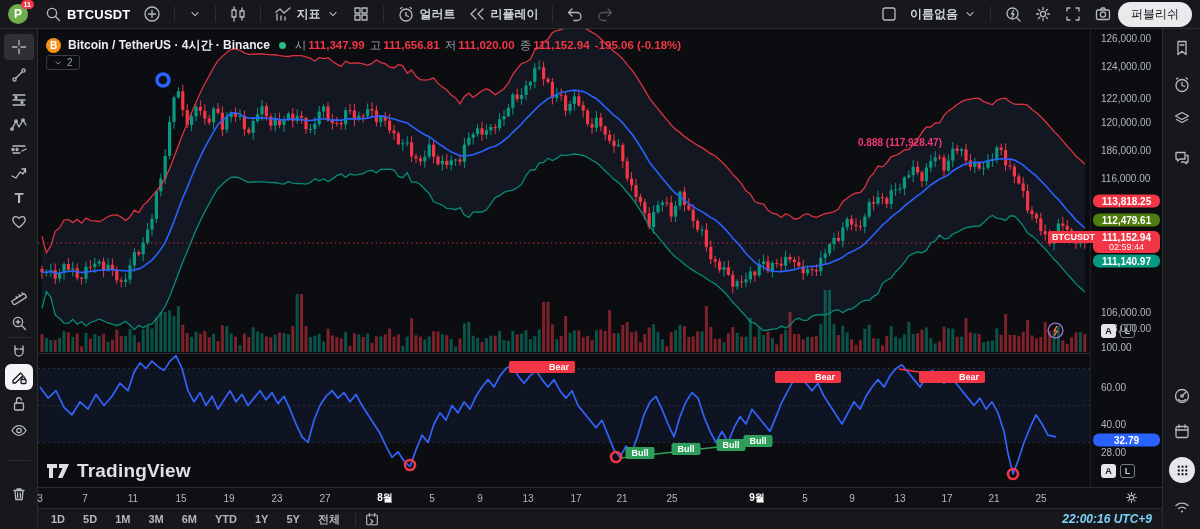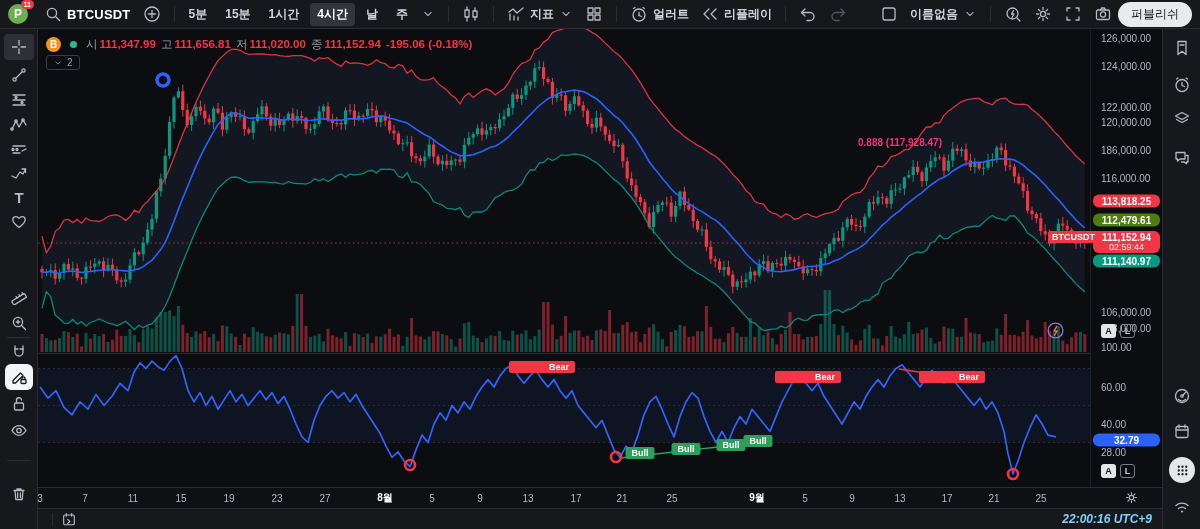--- a/index.html
+++ b/index.html
@@ -94,28 +94,20 @@
       <span class="symbol-name">BTCUSDT</span>
     </div>
     <span class="ic tb-btn">
         <svg width="18" height="18" viewBox="0 0 18 18" fill="none" stroke="currentColor" stroke-width="1.3" stroke-linecap="round" stroke-linejoin="round">
           <circle cx="9" cy="9" r="7"></circle>
           <line x1="9" y1="5.5" x2="9" y2="12.5"></line>
           <line x1="5.5" y1="9" x2="12.5" y2="9"></line>
         </svg>
       </span>
     <div class="tb-sep"></div>
-    <div class="tb-group" id="tf-row">
-        <div class="tf">5분</div>
-        <div class="tf">15분</div>
-        <div class="tf">1시간</div>
-        <div class="tf active">4시간</div>
-        <div class="tf">날</div>
-        <div class="tf">주</div>
-      </div>
     <span class="ic tb-btn">
         <svg width="14" height="14" viewBox="0 0 18 18" fill="none" stroke="currentColor" stroke-width="1.3" stroke-linecap="round" stroke-linejoin="round">
           <polyline points="5,7 9,11 13,7"></polyline>
         </svg>
       </span>
     <div class="tb-sep"></div>
     <span class="ic tb-btn">
         <svg width="18" height="18" viewBox="0 0 18 18" fill="none" stroke="currentColor" stroke-width="1.3" stroke-linecap="round" stroke-linejoin="round">
           <line x1="5" y1="2" x2="5" y2="5"></line>
           <rect x="3" y="5" width="4" height="7"></rect>
@@ -1136,20 +1128,21 @@
       <line x1="510" y1="368" x2="528" y2="366" stroke="#f23645" stroke-width="1.5"></line>
       <line x1="899" y1="369" x2="938" y2="375" stroke="#f23645" stroke-width="1.5"></line>
       <line x1="621" y1="458" x2="770" y2="441" stroke="#2e9e5b" stroke-width="1.5"></line>
       <circle cx="410" cy="465" r="5" fill="none" stroke="#f23645" stroke-width="2.6"></circle>
       <circle cx="616" cy="457" r="5" fill="none" stroke="#f23645" stroke-width="2.6"></circle>
       <circle cx="1013" cy="474" r="5" fill="none" stroke="#f23645" stroke-width="2.6"></circle>
     </svg>
 
   <div class="legend">
     <span class="coin">B</span>
+    <span class="title">Bitcoin / TetherUS · 4시간 · Binance</span>
     <span class="mkt-dot"></span>
     <span class="ohlc">
       <span class="lab">시</span><span class="val">111,347.99</span>
       <span class="lab">고</span><span class="val">111,656.81</span>
       <span class="lab">저</span><span class="val">111,020.00</span>
       <span class="lab">종</span><span class="val">111,152.94</span>
       <span class="val">-195.06 (-0.18%)</span>
     </span>
   </div>
   <div class="collapse">
@@ -1161,26 +1154,35 @@
     <span>2</span>
   </div>
   <div class="fib-label">0.888 (117,928.47)</div>
   <div class="sym-tag">BTCUSDT</div>
   <span class="refresh-ic ic">
       <svg width="19" height="19" viewBox="0 0 18 18" fill="none" stroke="currentColor" stroke-width="1.3" stroke-linecap="round" stroke-linejoin="round">
         <circle cx="9" cy="9" r="7"></circle>
         <polyline points="10.2,5 7.5,9.5 10.5,9.5 8,13.5" stroke="#ff7043"></polyline>
       </svg>
     </span>
+  <div class="watermark">
+    <span class="ic">
+        <svg width="24" height="20" viewBox="0 0 24 20" fill="#e8e9ec">
+          <path d="M1 3h10v4H7v10H3V7H1z"></path>
+          <path d="M13 3h10l-6.5 14h-4.6l4.7-10H13z"></path>
+        </svg>
+      </span>
+    <span class="wm-text">TradingView</span>
+  </div>
   <div id="rsi-overlay"></div>
 
   <div class="paxis" id="paxis">
       <span class="ptick" style="top: 9px;">126,000.00</span>
       <span class="ptick" style="top: 37px;">124,000.00</span>
-      <span class="ptick" style="top: 78px;">122,000.00</span>
+      <span class="ptick" style="top: 69px;">122,000.00</span>
       <span class="ptick" style="top: 93px;">120,000.00</span>
       <span class="ptick" style="top: 121px;">186,000.00</span>
       <span class="ptick" style="top: 149px;">116,000.00</span>
       <span class="ptick" style="top: 255px; margin-top: 44px;">108,000.00</span>
       <span class="ptick" style="top: 283px;">106,000.00</span>
       <span class="ptick" style="top: 318px;">100.00</span>
       <div class="plabel" style="top: 172px; background: rgb(242, 54, 69);">113,818.25</div>
       <div class="plabel" style="top: 191px; background: #4d7c0f;">112,479.61</div>
       <div class="plabel" style="top: 213px; background: rgb(242, 54, 69);">111,152.94<div class="sub">02:59:44</div></div>
       <div class="plabel" style="top: 232px; background: rgb(8, 153, 129);">111,140.97</div>
@@ -1222,20 +1224,31 @@
       <span class="ttick bold" style="left: 719px;">9월</span>
       <span class="ttick" style="left: 767px;">5</span>
       <span class="ttick" style="left: 814px;">9</span>
       <span class="ttick" style="left: 862px;">13</span>
       <span class="ttick" style="left: 909px;">17</span>
       <span class="ttick" style="left: 956px;">21</span>
       <span class="ttick" style="left: 1003px;">25</span>
     </div>
 
   <div class="bottombar">
+    <div class="tb-group" id="ranges">
+        <div class="range-btn">1D</div>
+        <div class="range-btn">5D</div>
+        <div class="range-btn">1M</div>
+        <div class="range-btn">3M</div>
+        <div class="range-btn">6M</div>
+        <div class="range-btn">YTD</div>
+        <div class="range-btn">1Y</div>
+        <div class="range-btn">5Y</div>
+        <div class="range-btn">전체</div>
+      </div>
     <div class="bb-sep"></div>
     <span class="ic">
         <svg width="16" height="16" viewBox="0 0 18 18" fill="none" stroke="currentColor" stroke-width="1.3" stroke-linecap="round" stroke-linejoin="round">
           <rect x="3" y="4.5" width="12" height="11" rx="1.5"></rect>
           <line x1="6" y1="2.8" x2="6" y2="5.8"></line>
           <line x1="12" y1="2.8" x2="12" y2="5.8"></line>
           <polyline points="7.5,9.5 10,11.8 7.5,14"></polyline>
         </svg>
       </span>
     <span class="clock">22:00:16 UTC+9</span>

